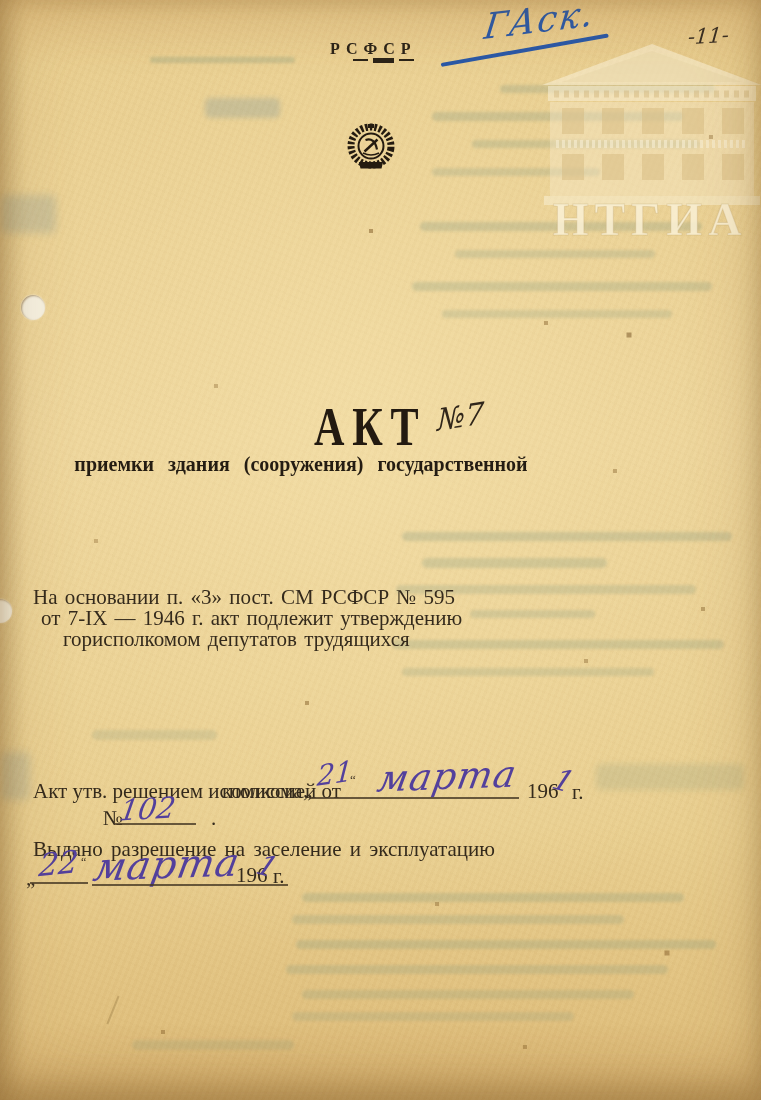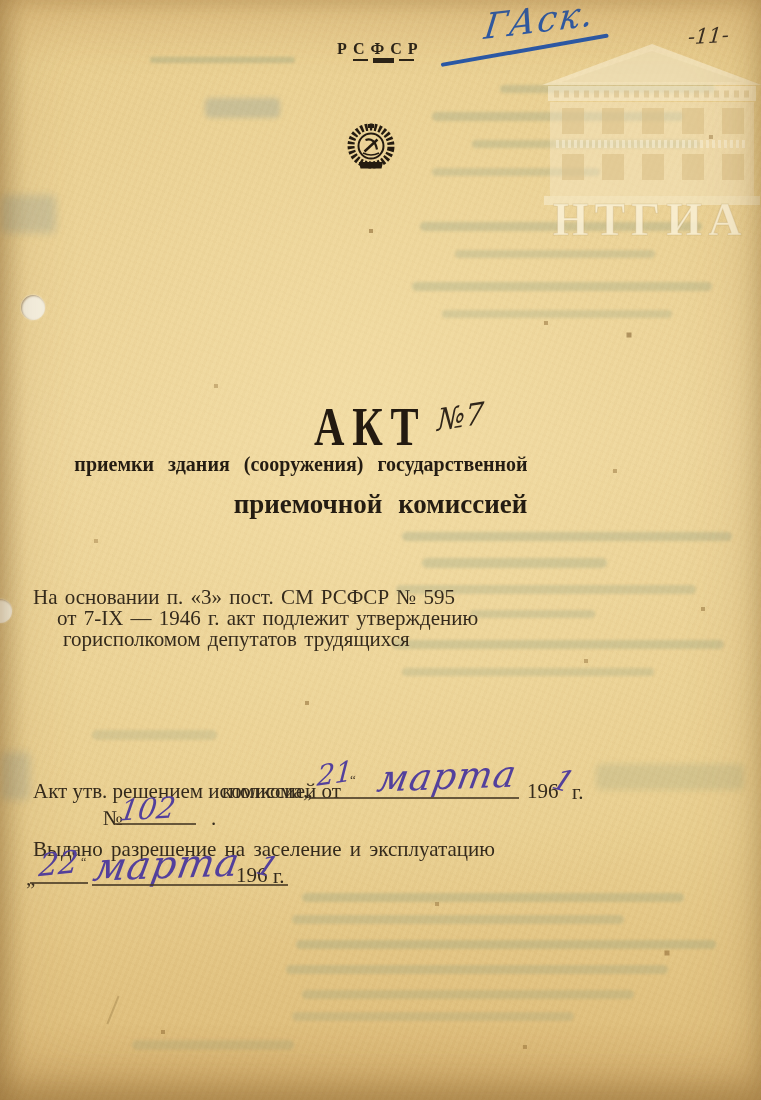--- a/index.html
+++ b/index.html
@@ -92,21 +92,21 @@
         <rect x="106" y="116" width="22" height="26"></rect>
           <rect x="146" y="116" width="22" height="26"></rect>
         <rect x="186" y="116" width="22" height="26"></rect>
       </g>
       <line x1="20" y1="106" x2="212" y2="106" stroke="rgba(250,241,215,0.55)" stroke-width="8" stroke-dasharray="3 3"></line>
       <rect x="8" y="158" width="216" height="9" fill="rgba(250,241,215,0.5)"></rect>
       <text x="114" y="197" text-anchor="middle" font-family="Liberation Serif, DejaVu Serif, serif" font-size="46" font-weight="bold" letter-spacing="6" fill="rgba(250,241,214,0.85)" stroke="rgba(180,150,95,0.25)" stroke-width="1">НТГИА</text>
     </svg>
   </div>
 
-  <div class="abs printed" style="left:330px;top:40px;font-weight:bold;font-size:16px;letter-spacing:6px;color:#2b2318;margin-left:7px;">РСФСР</div>
+  <div class="abs printed" style="left:330px;top:40px;font-weight:bold;font-size:16px;letter-spacing:6px;color:#2b2318;">РСФСР</div>
   <div class="abs" style="left:341px;top:56px;width:84px;height:8px;display:flex;align-items:center;justify-content:center;gap:5px;">
     <span style="width:15px;height:2px;background:#2b2318;display:inline-block;"></span>
     <span style="width:21px;height:5px;background:#2b2318;display:inline-block;"></span>
     <span style="width:15px;height:2px;background:#2b2318;display:inline-block;"></span>
   </div>
 
   <div class="abs hw" style="left:484px;top:0px;font-size:35px;color:#2a58a6;letter-spacing:2px;transform:rotate(-7deg) skewX(-14deg);">ГАск.</div>
   <div class="abs" style="left:441px;top:63px;width:170px;height:3.5px;background:#2a58a6;border-radius:2px;transform:rotate(-10deg);transform-origin:left center;"></div>
 
   <div class="abs hwdark" style="left:688px;top:24px;font-size:21px;color:#362c22;transform:rotate(-3deg) skewX(-8deg);">-11-</div>
@@ -120,25 +120,24 @@
       <path d="M19 31 q8 4 16 0" stroke="#241b10" stroke-width="1.6" fill="none"></path>
       <rect x="24" y="2" width="6" height="4" fill="#241b10"></rect>
       <path d="M15 40 L39 40 L37.5 46.5 L16.5 46.5 Z" fill="#241b10"></path>
     </svg>
   </div>
 
   <div class="abs" style="left:314px;top:396px;font-size:54px;font-weight:bold;color:#231a10;letter-spacing:10px;transform:scaleX(.78);transform-origin:left top;white-space:nowrap;">АКТ</div>
   <div class="abs hwdark" style="left:437px;top:399px;font-size:30px;transform:rotate(-9deg) skewX(-10deg);">№7</div>
 
   <div class="abs" style="left:0;top:453px;width:602px;text-align:center;font-size:20px;font-weight:bold;color:#241c12;word-spacing:9px;">приемки здания (сооружения) государственной</div>
-  <div class="abs" style="left:0;top:489px;width:761px;text-align:center;font-size:27px;font-weight:bold;color:#241c12;word-spacing:9px;">приемочной комиссией</div>
 
   <div>
     <div class="abs printed" style="left:33px;top:585px;word-spacing:2px;">На основании п. «3» пост. СМ РСФСР № 595</div>
-    <div class="abs printed" style="left:41px;top:606px;word-spacing:2px;margin-left:16px;">от 7-IX — 1946 г. акт подлежит утверждению</div>
+    <div class="abs printed" style="left:41px;top:606px;word-spacing:2px;">от 7-IX — 1946 г. акт подлежит утверждению</div>
     <div class="abs printed" style="left:63px;top:627px;word-spacing:2px;">горисполкомом депутатов трудящихся</div>
   </div>
 
   <div>
     <div class="abs printed" style="left:33px;top:779px;">Акт утв. решением исполкома</div>
     <div class="abs printed" style="left:222px;top:779px;">комиссией от</div>
     <div class="abs printed" style="left:303px;top:778px;">„</div>
     <div class="abs hw" style="left:317px;top:757px;font-size:28px;transform:rotate(-8deg) skewX(-12deg);">21</div>
     <div class="abs printed" style="left:350px;top:772px;font-size:13px;color:#453827;">“</div>
     <div class="abs hw" style="left:378px;top:755px;font-size:37px;letter-spacing:1px;transform:rotate(-2deg) skewX(-12deg);">марта</div>

